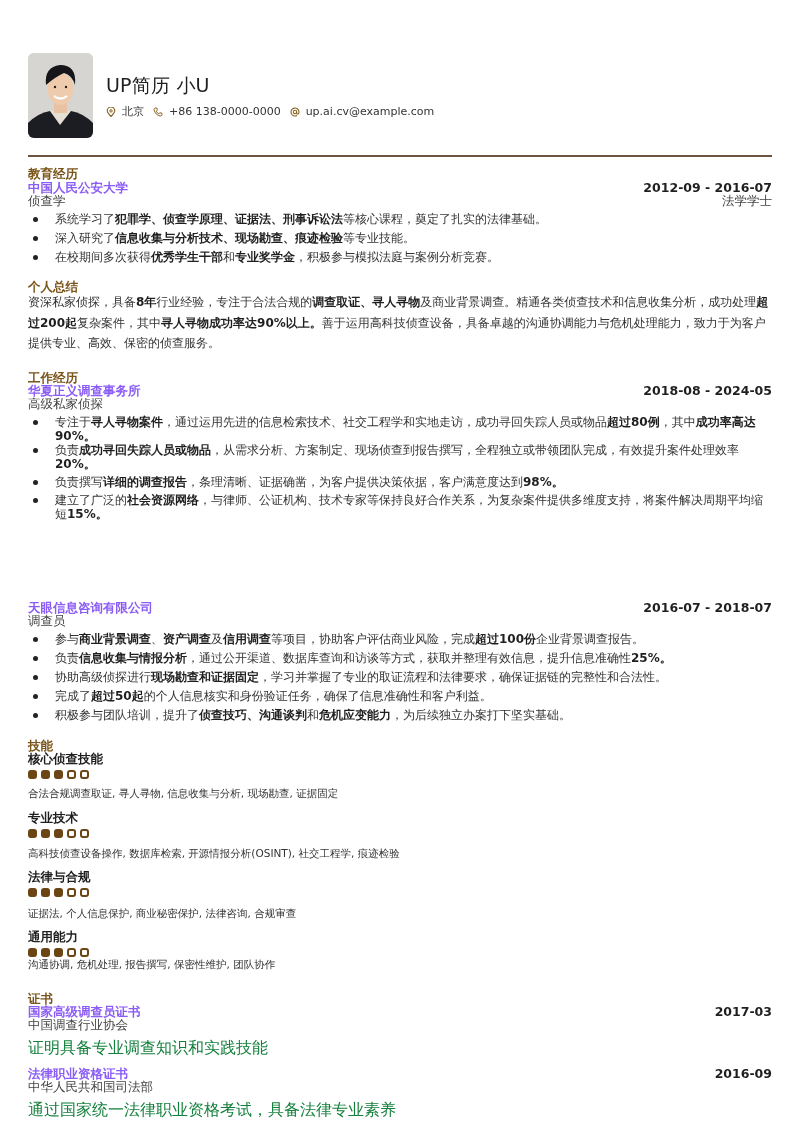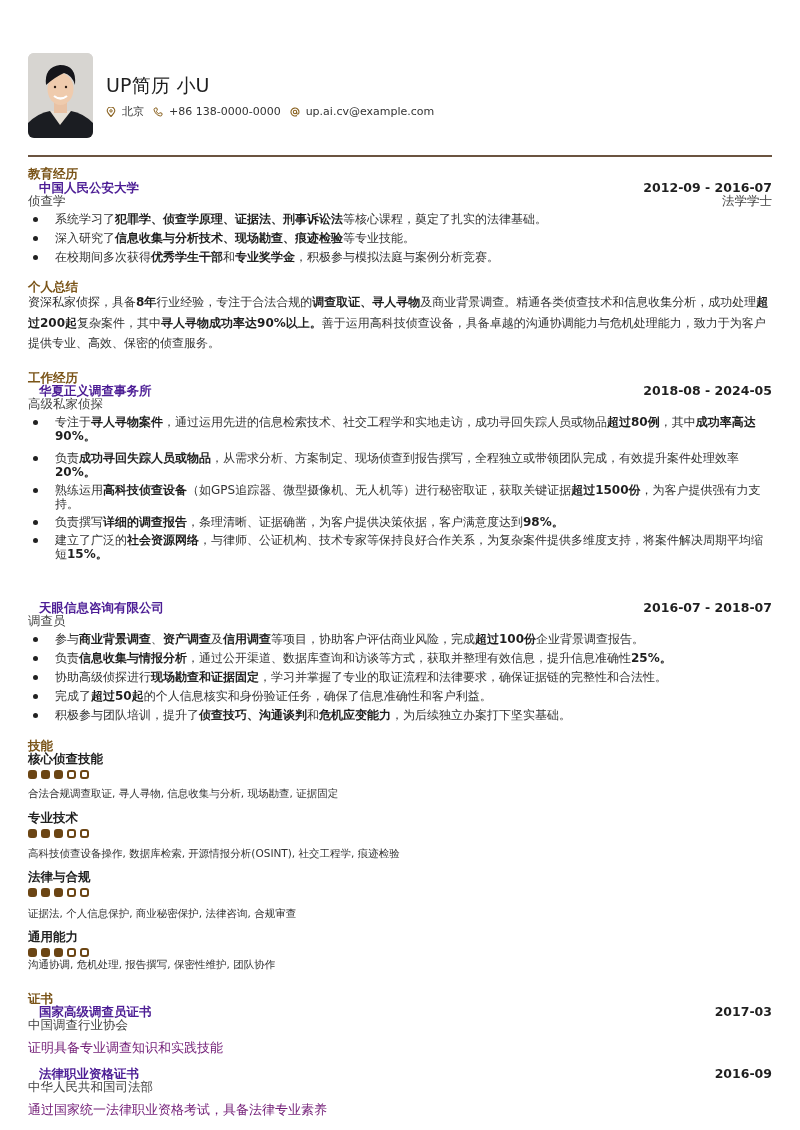--- a/index.html
+++ b/index.html
@@ -35,22 +35,22 @@
     position: absolute; left: 0; top: 155px; width: 744px; height: 2px;
     background: #6b5440;
   }
 
   
   .section-title {
     position: absolute; left: 0; font-size: 12.5px; font-weight: bold;
     color: #7a5418; line-height: 14px;
   }
   .entry-title {
-    position: absolute; left: 11px; font-size: 12.5px; font-weight: bold;
-    color: #4c1d95; line-height: 14px;
+    position: absolute; left: 0; font-size: 12.5px; font-weight: bold;
+    color: #8b5cf6; line-height: 14px;
   }
   .entry-sub {
     position: absolute; left: 0; font-size: 12.5px; color: #444;
     line-height: 14px;
   }
   .entry-date {
     position: absolute; right: 0; font-size: 12.5px; font-weight: bold;
     color: #1f1f1f; line-height: 14px; text-align: right;
   }
   .entry-degree {
@@ -82,21 +82,21 @@
     width: 9px; height: 9px; border-radius: 3px; margin-right: 4px;
     border: 2px solid #6b4514;
   }
   .dot.on { background: #6b4514; }
   .dot.off { background: #fff; }
   .skill-desc {
     position: absolute; left: 0; font-size: 10.5px; color: #333;
     line-height: 13px;
   }
   .cert-desc {
-    position: absolute; left: 0; font-size: 13px; color: #701a75;
+    position: absolute; left: 0; font-size: 16px; color: #15803d;
     line-height: 14px;
   }
 </style>
 </head>
 <body>
 
 <div class="page">
 
   <div class="header">
     <div class="avatar">
@@ -150,23 +150,22 @@
     </ul>
 
   <div class="section-title" style="top:280px">个人总结</div>
   <div class="summary" style="top:292px"><span>资深私家侦探，具备</span><b>8年</b><span>行业经验，专注于合法合规的</span><b>调查取证、寻人寻物</b><span>及商业背景调查。精通各类侦查技术和信息收集分析，成功处理</span><b>超过200起</b><span>复杂案件，其中</span><b>寻人寻物成功率达90%以上。</b><span>善于运用高科技侦查设备，具备卓越的沟通协调能力与危机处理能力，致力于为客户提供专业、高效、保密的侦查服务。</span></div>
 
   <div class="section-title" style="top:371px">工作经历</div>
   <div class="entry-title" style="top:384px">华夏正义调查事务所</div>
   <div class="entry-date" style="top:384px">2018-08 - 2024-05</div>
   <div class="entry-sub" style="top:397px">高级私家侦探</div>
   <ul class="bullets" style="top:415px">
-      <li style="margin-bottom:8px"><span>专注于</span><b>寻人寻物案件</b><span>，通过运用先进的信息检索技术、社交工程学和实地走访，成功寻回失踪人员或物品</span><b>超过80例</b><span>，其中</span><b>成功率高达90%。</b></li>
+      <li style="margin-bottom:0"><span>专注于</span><b>寻人寻物案件</b><span>，通过运用先进的信息检索技术、社交工程学和实地走访，成功寻回失踪人员或物品</span><b>超过80例</b><span>，其中</span><b>成功率高达90%。</b></li>
       <li style="margin-bottom:4px"><span>负责</span><b>成功寻回失踪人员或物品</b><span>，从需求分析、方案制定、现场侦查到报告撰写，全程独立或带领团队完成，有效提升案件处理效率</span><b>20%。</b></li>
-      <li style="margin-bottom:4px"><span>熟练运用</span><b>高科技侦查设备</b><span>（如GPS追踪器、微型摄像机、无人机等）进行秘密取证，获取关键证据</span><b>超过1500份</b><span>，为客户提供强有力支持。</span></li>
       <li style="margin-bottom:4px"><span>负责撰写</span><b>详细的调查报告</b><span>，条理清晰、证据确凿，为客户提供决策依据，客户满意度达到</span><b>98%。</b></li>
       <li style=""><span>建立了广泛的</span><b>社会资源网络</b><span>，与律师、公证机构、技术专家等保持良好合作关系，为复杂案件提供多维度支持，将案件解决周期平均缩短</span><b>15%。</b></li>
     </ul>
 
   <div class="entry-title" style="top:601px">天眼信息咨询有限公司</div>
   <div class="entry-date" style="top:601px">2016-07 - 2018-07</div>
   <div class="entry-sub" style="top:614px">调查员</div>
   <ul class="bullets" style="top:632px">
       <li style="margin-bottom:5px"><span>参与</span><b>商业背景调查</b><span>、</span><b>资产调查</b><span>及</span><b>信用调查</b><span>等项目，协助客户评估商业风险，完成</span><b>超过100份</b><span>企业背景调查报告。</span></li>
       <li style="margin-bottom:5px"><span>负责</span><b>信息收集与情报分析</b><span>，通过公开渠道、数据库查询和访谈等方式，获取并整理有效信息，提升信息准确性</span><b>25%。</b></li>

